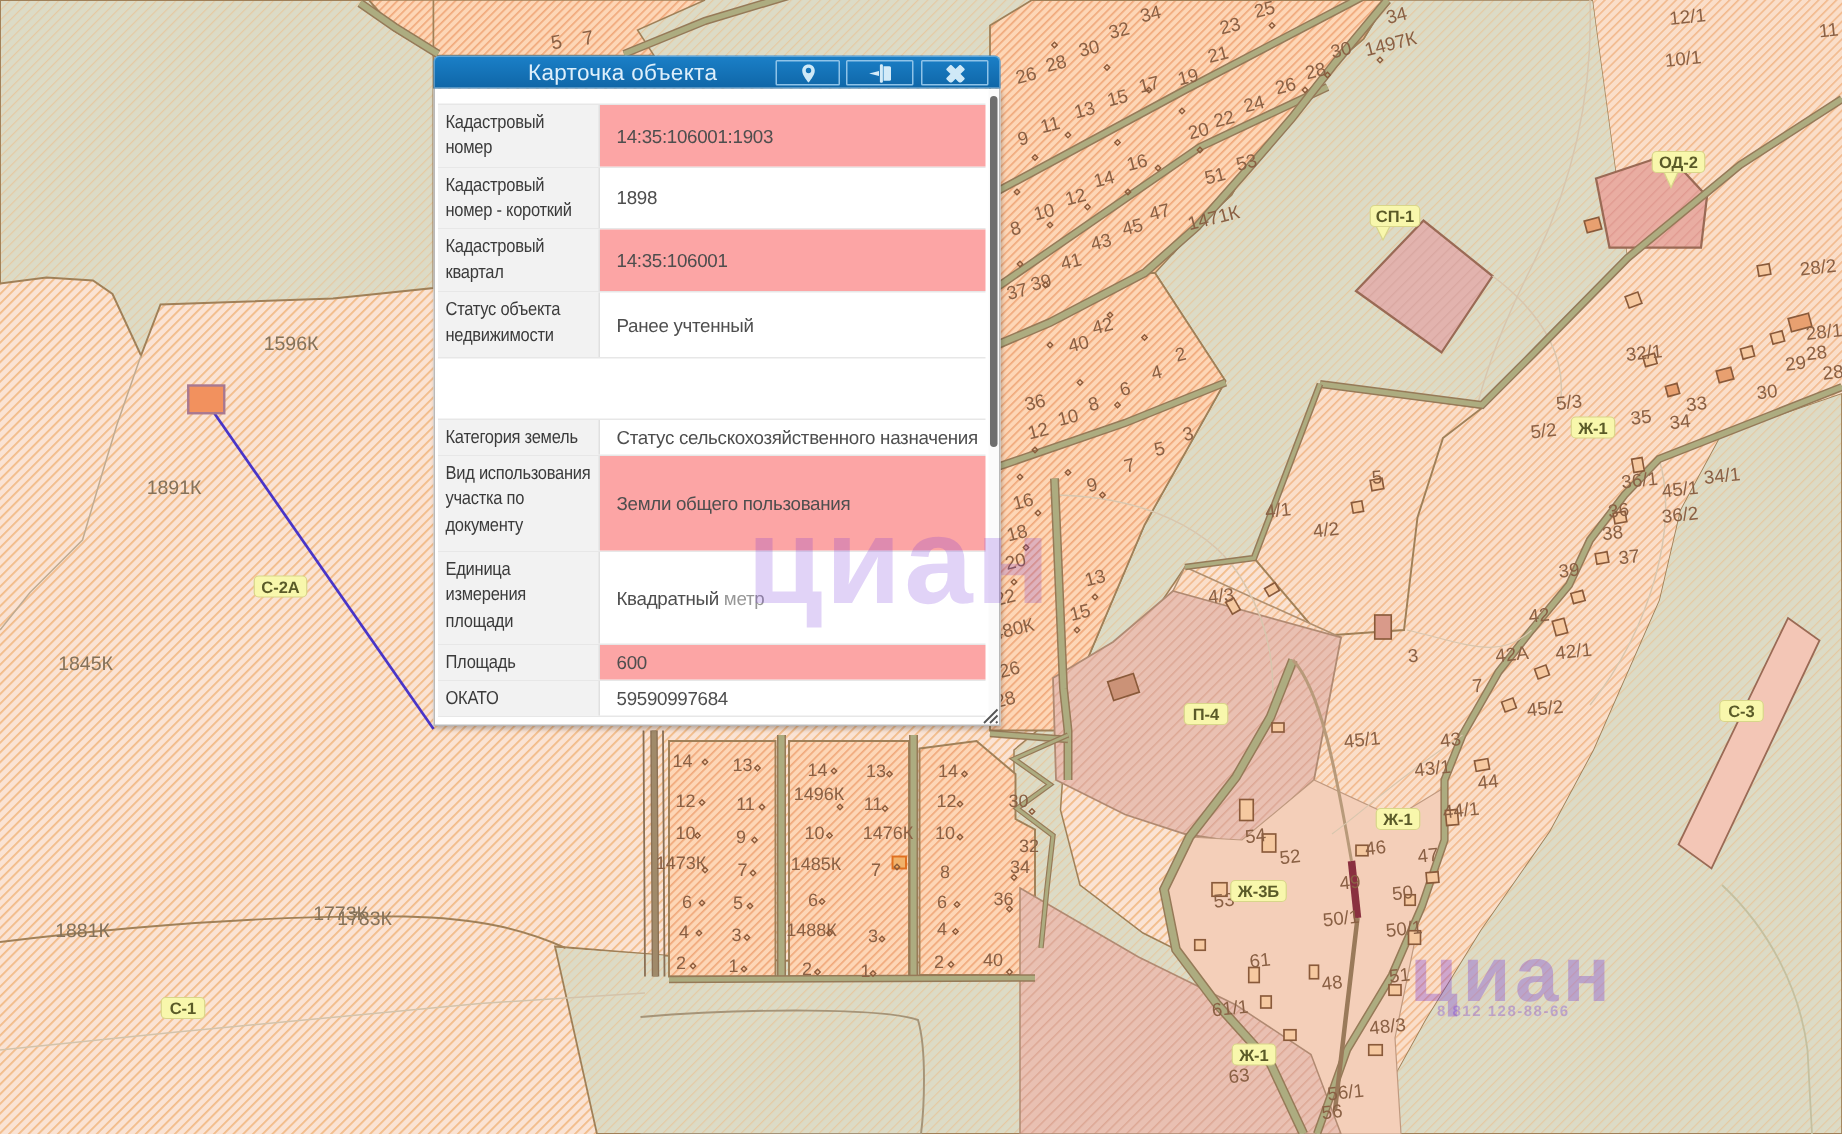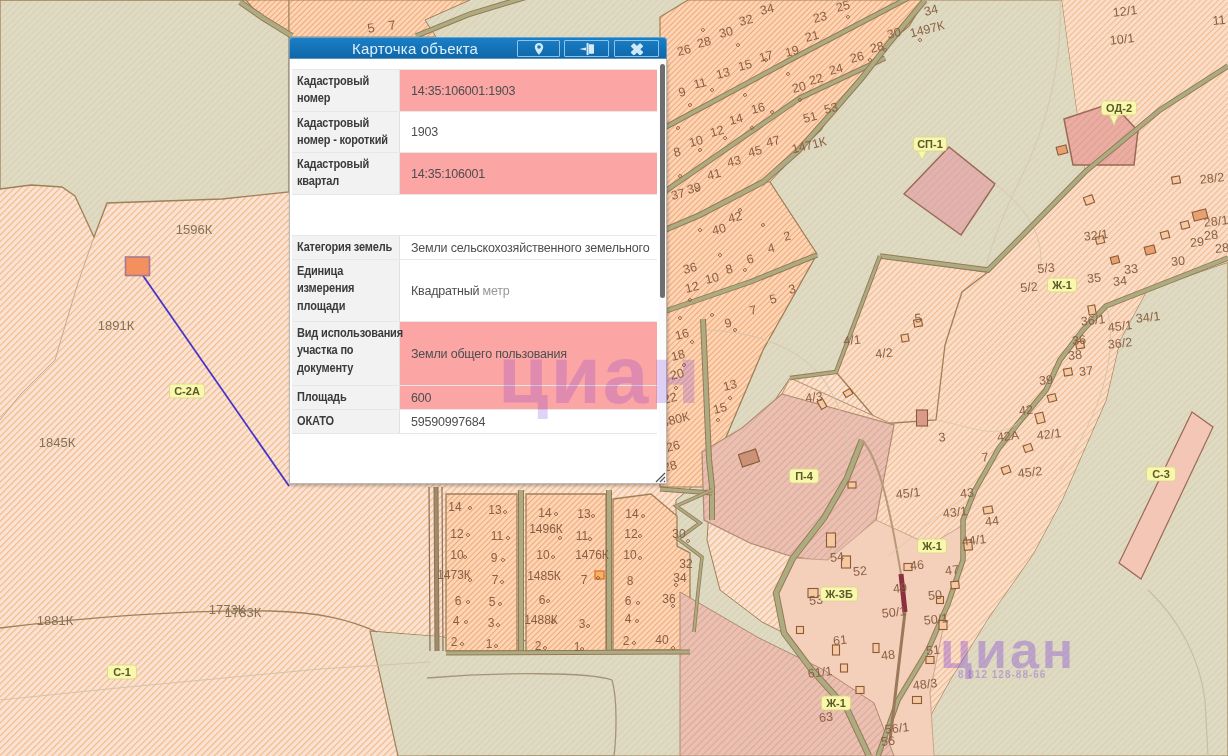--- a/index.html
+++ b/index.html
@@ -10,21 +10,21 @@
 #ptitle{position:absolute;left:15px;top:3px;font-size:15px;font-weight:normal;color:#ddeffb;letter-spacing:0.2px;margin-left:48px;}
 .pbtn{position:absolute;top:3px;width:41px;height:15px;border:1px solid #8fc3e8;border-radius:1px;}
 .pbtn svg{position:absolute;left:50%;top:50%;transform:translate(-50%,-50%);}
 #pb1{left:228px;}
 #pb2{left:275px;width:43px;}
 #pb3{left:325px;width:43px;}
 #pbody{position:absolute;left:0;top:22px;width:376px;height:424px;background:#fff;border:1px solid #b9b9b9;border-top:none;box-shadow:1px 2px 3px rgba(0,0,0,.25);}
 #tbl{position:absolute;left:2px;top:10px;width:365px;}
 .row{position:relative;width:365px;border-bottom:1px solid #e7e7e7;display:flex;}
 .row:first-child{border-top:1px solid #e7e7e7;}
-.lab{width:108px;background:#f2f2f2;font-weight:bold;font-size:12.5px;line-height:17.3px;color:#3b3b3b;padding:3px 0 0 5px;letter-spacing:-0.2px;box-sizing:border-box;border-right:1px solid #e0e0e0;}
+.lab{width:108px;background:#f2f2f2;font-weight:normal;font-size:12.5px;line-height:17.3px;color:#3b3b3b;padding:3px 0 0 5px;letter-spacing:-0.2px;box-sizing:border-box;border-right:1px solid #e0e0e0;}
 .lab span{display:inline-block;transform:scaleX(0.88);transform-origin:0 50%;white-space:nowrap;}
 .val{flex:1;font-size:12.5px;color:#4e4e4e;display:flex;align-items:center;padding-left:11px;letter-spacing:-0.2px;}
 .odd .val{background:#fca5a5;}
 .g{color:#979797;}
 #scrollbar{position:absolute;right:0px;top:1px;width:7px;height:421px;background:#fbfbfb;}
 #thumb{position:absolute;right:1px;top:4px;width:5px;height:234px;background:#6e6e6e;border-radius:3px;}
 #grip{position:absolute;right:0;bottom:0;width:12px;height:12px;}
 .wm{position:absolute;color:#6d28d9;font-weight:bold;pointer-events:none;}
 #wm1{left:498px;top:328px;font-size:82px;opacity:0.20;letter-spacing:2px;}
 #wm2{left:940px;top:620px;font-size:52px;opacity:0.30;letter-spacing:3px;}
@@ -432,39 +432,43 @@
 </svg>
 <div id="panel">
  <div id="pbody">
   <div id="tbl">
    <div class="row odd" style="height:41px">
             <div class="lab"><span>Кадастровый</span><br><span>номер</span></div>
             <div class="val">14:35:106001:1903</div>
           </div>
    <div class="row " style="height:40px">
             <div class="lab"><span>Кадастровый</span><br><span>номер - короткий</span></div>
-            <div class="val">1903</div>
+            <div class="val">1898</div>
           </div>
    <div class="row odd" style="height:41px">
             <div class="lab"><span>Кадастровый</span><br><span>квартал</span></div>
             <div class="val">14:35:106001</div>
           </div>
+   <div class="row " style="height:43px">
+            <div class="lab"><span>Статус объекта</span><br><span>недвижимости</span></div>
+            <div class="val">Ранее учтенный</div>
+          </div>
    <div class="row odd" style="height:40px">
           </div>
    <div class="row " style="height:23px">
             <div class="lab"><span>Категория земель</span></div>
-            <div class="val">Земли сельскохозяйственного земельного</div>
+            <div class="val">Статус сельскохозяйственного назначения</div>
+          </div>
+   <div class="row odd" style="height:63px">
+            <div class="lab"><span>Вид использования</span><br><span>участка по</span><br><span>документу</span></div>
+            <div class="val">Земли общего пользования</div>
           </div>
    <div class="row " style="height:61px">
             <div class="lab"><span>Единица</span><br><span>измерения</span><br><span>площади</span></div>
             <div class="val">Квадратный&nbsp;<span class="g">метр</span></div>
-          </div>
-   <div class="row odd" style="height:63px">
-            <div class="lab"><span>Вид использования</span><br><span>участка по</span><br><span>документу</span></div>
-            <div class="val">Земли общего пользования</div>
           </div>
    <div class="row odd" style="height:23px">
             <div class="lab"><span>Площадь</span></div>
             <div class="val">600</div>
           </div>
    <div class="row " style="height:23px">
             <div class="lab"><span>ОКАТО</span></div>
             <div class="val">59590997684</div>
           </div>
   </div>

